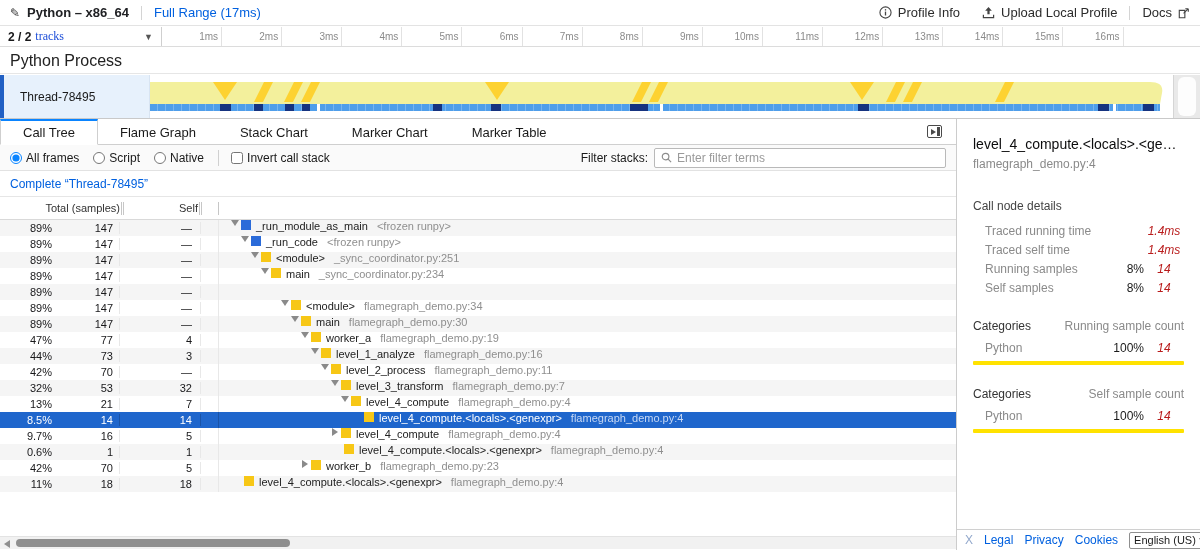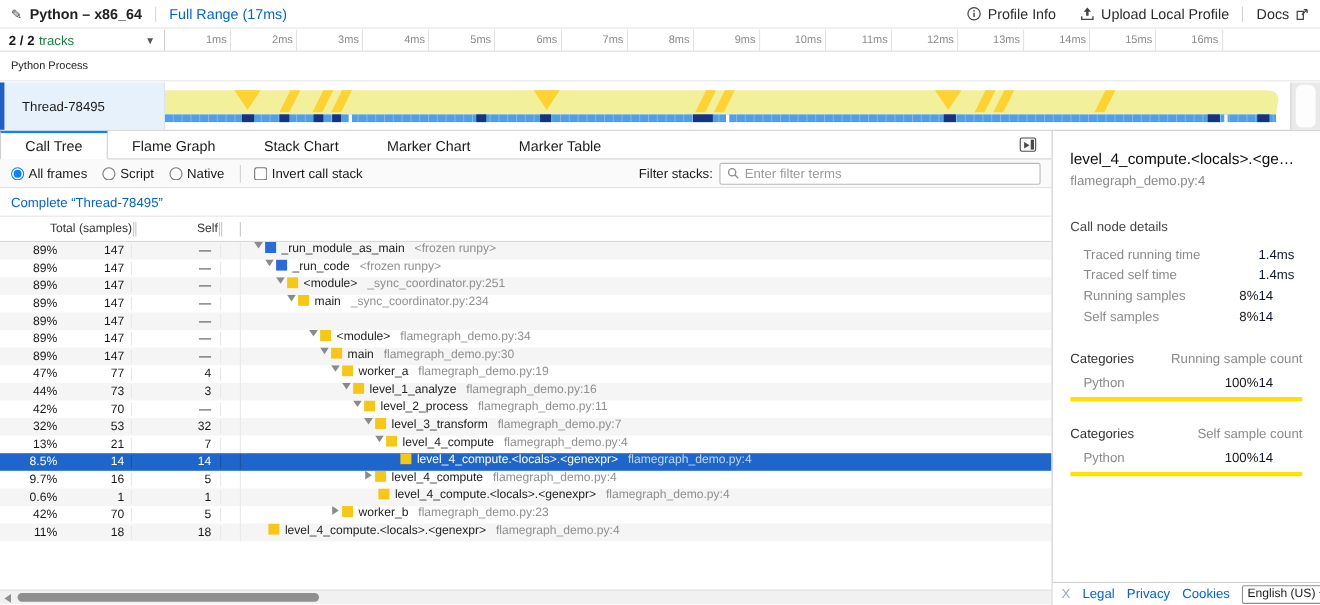--- a/index.html
+++ b/index.html
@@ -13,31 +13,31 @@
   .hdr .pencil { font-size:12px; color:#333; margin-right:7px; }
   .hdr .app-title { font-weight:bold; color:#202124; }
   .hdr .vsep { width:1px; height:14px; background:#d4d4d4; margin:0 12px; }
   .hdr .range-link { color:#0060df; cursor:pointer; }
   .hdr .spacer { flex:1; }
   .hdr .hbtn { display:flex; align-items:center; gap:6px; color:#2b2b2b; margin-left:22px; cursor:pointer; }
   .hdr svg { display:block; }
 
   
   .ruler { position:absolute; top:27px; left:0; right:0; height:20px; display:flex; border-bottom:1px solid #dcdcdc; background:#fff; }
-  .tracks-cell { width:150px; flex:none; border-right:1px solid #cfcfcf; display:flex; align-items:center; padding:0 8px; font-size:12px; }
+  .tracks-cell { width:162px; flex:none; border-right:1px solid #cfcfcf; display:flex; align-items:center; padding:0 8px; font-size:12px; }
   .tracks-cell b { font-weight:bold; margin-right:4px; }
-  .tracks-cell .word { color:#15803d; }
+  .tracks-cell .word { color:#1d4ed8;font-family:Liberation Serif, serif; }
   .tracks-cell .dd { margin-left:auto; color:#555; font-size:9px; cursor:pointer; }
   .ruler-cells { display:flex; flex:1;justify-content:space-between; }
   .ruler-cell { width:60.1px; flex:none; border-right:1px solid #e2e2e2; font-size:10px; color:#8a8a8a;
                 text-align:right; padding:4px 3px 0 0; }
   .ruler-cell.filler { border-right:none; flex:1; }
 
   .proc-row { position:absolute; top:48px; left:0; right:0; height:26px; border-bottom:1px solid #e6e6e6;
-              display:flex; align-items:center; padding-left:10px; font-size:10px; color:#222; background:#fff; }
+              display:flex; align-items:center; padding-left:10px; font-size:16px; color:#222; background:#fff; }
 
   .track-row { position:absolute; top:75px; left:0; right:0; height:44px; border-bottom:1px solid #c9c9c9; background:#fff; }
   .track-label { position:absolute; left:0; top:0; width:150px; height:43px; background:#e7f1fc;
                  border-left:4px solid #2160c4; border-right:1px solid #d8e4f2;
                  display:flex; align-items:center; padding-left:16px; font-size:12px; color:#1a1a1a; }
   .track-graph { position:absolute; left:150px; top:6px; width:1022px; height:32px; cursor:pointer; }
   .v-gutter { position:absolute; right:0; top:0; width:27px; height:43px; background:#e9e9e9; border-left:1px solid #d5d5d5; }
   .v-gutter .thumb { position:absolute; left:4px; right:4px; top:2px; bottom:2px; background:#fdfdfd; border-radius:6px; }
 
   
@@ -106,21 +106,21 @@
   .hscroll .thumb { position:absolute; left:16px; top:2px; width:274px; height:8px; background:#8f8f8f; border-radius:4px; cursor:pointer; }
 
   
   .sb-title { margin:17px 16px 5px 16px; font-size:14px; color:#0c0c0d; white-space:nowrap; overflow:hidden; text-overflow:ellipsis; }
   .sb-sub { margin:0 16px; font-size:12px; color:#8a8a8a; }
   .sb-heading { margin:28px 16px 8px 16px; font-size:12px; color:#444; }
   .sb-details { margin:0 16px 0 16px; }
   .sb-row { display:flex; align-items:center; height:19px; padding-left:12px; font-size:12px; }
   .sb-row .lbl { flex:1; color:#8a8a8a; }
   .sb-row .pct { width:44px; text-align:right; color:#1a1a1a; }
-  .sb-row .val { width:40px; text-align:left; color:#0f172a; }
+  .sb-row .val { width:40px; text-align:center; color:#b91c1c;font-style:italic; }
   .sb-cat { margin:22px 16px 0 16px; }
   .sb-cat-hdr { display:flex; justify-content:space-between; font-size:12px; margin-bottom:5px; }
   .sb-cat-hdr .l { color:#333; }
   .sb-cat-hdr .r { color:#8a8a8a; }
   .sb-bar { height:4px; margin-top:4px; border-radius:1px; }
 
   
   .sb-footer { position:absolute; left:0; right:0; bottom:0; height:21px; border-top:1px solid #d0d0d0;
                display:flex; align-items:center; padding:0 8px; gap:11px; font-size:12px; background:#fff; }
   .sb-footer a { color:#0060df; text-decoration:none; cursor:pointer; }

